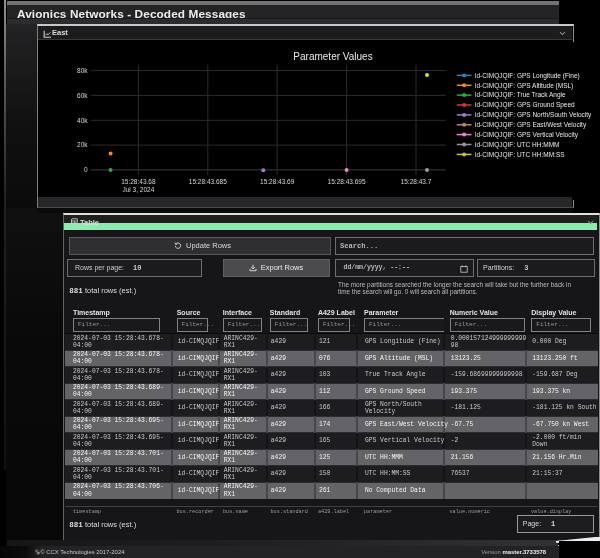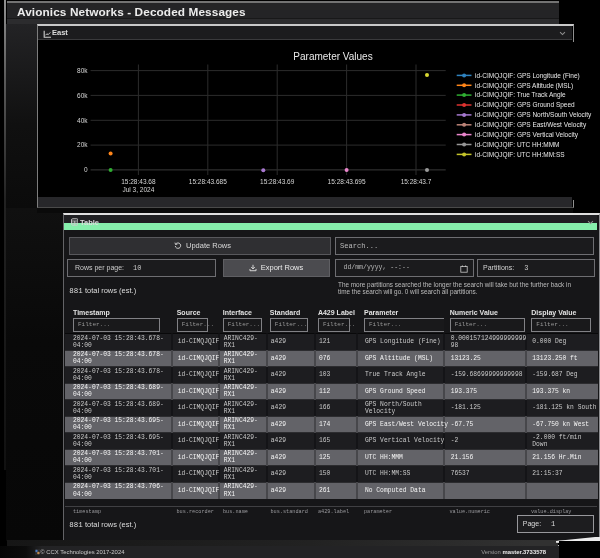--- a/index.html
+++ b/index.html
@@ -1,28 +1,28 @@
 <!DOCTYPE html>
 <html><head>
 <meta charset="utf-8">
 <style>
   * { margin:0; padding:0; box-sizing:border-box; }
   html,body { width:600px; height:558px; background:#000; overflow:hidden;
     font-family:"Liberation Sans", sans-serif; }
   body { position:relative; }
-  .mono { font-family:"Liberation Mono", monospace; }
+  .mono { font-family:"Liberation Mono", monospace;font-weight:bold; }
   .abs { position:absolute; }
 
   
   #leftline { left:4px; top:0; width:1.5px; height:200px;
     background:linear-gradient(#909090,#5a5a5a 40%,#222 100%); }
   #leftlineb { left:4px; top:200px; width:1.5px; height:270px;
     background:linear-gradient(#222,#111); }
   #titlebar { left:7px; top:1px; width:551.5px; height:17px; background:#242426;
-    border-top:2px solid #737373; }
+    border-top:4px solid #737373; }
   #titlebar .t { position:absolute; left:10px; top:2px; font-size:11.8px;
     font-weight:700; color:#ececec; letter-spacing:0.1px; }
   #substrip { left:7px; top:18px; width:551.5px; height:6px; background:#2c2c2e;
     border-top:1px solid rgba(0,0,0,0.45); }
   #leftregA { left:5.5px; top:24px; width:31.5px; height:184px;
     background:linear-gradient(#232325,#101010 55%,#0b0b0b); }
   #leftregB { left:5.5px; top:208px; width:57.5px; height:333px;
     background:linear-gradient(#101010,#090909 40%,#070707); }
   #gapstrip { left:37px; top:208px; width:536px; height:5px; background:#0a0a0a; }
 
@@ -190,21 +190,21 @@
       <div class="txt">Table</div>
       <svg class="chev" style="left:523px;top:3.8px" viewBox="0 0 10 10">
         <polyline points="1.5,3 5,6.5 8.5,3" fill="none" stroke="#8f8f8f" stroke-width="1.5"></polyline>
       </svg>
     </div>
     <div class="btn abs" style="left:5px;top:22px;width:262px;height:17.5px;padding-left:5px"><svg width="8" height="8" viewBox="0 0 10 10" style="margin-right:4px">
         <path d="M 2.2,2.6 A 3.4,3.4 0 1 1 1.6,5" fill="none" stroke="#d9d9d9" stroke-width="1.1"></path>
         <polyline points="1.2,0.8 1.9,3.1 4.2,2.6" fill="none" stroke="#d9d9d9" stroke-width="1.1"></polyline>
       </svg>Update Rows</div>
     <div class="inp abs mono" style="left:270.5px;top:22px;width:259px;height:18px;padding-left:4.5px;font-size:7.1px">Search...</div>
-    <div class="inp abs" style="left:3px;top:43.5px;width:149px;height:18px;padding-left:7px">
+    <div class="inp abs" style="left:3px;top:43.5px;width:135px;height:18px;padding-left:7px">
       <span style="color:#cccccc">Rows per page:</span>
       <span class="mono" style="margin-left:9px;color:#c9c9c9">10</span>
     </div>
     <div class="btn abs" style="left:158.5px;top:43.5px;width:107px;height:18px;background:#4b4b4f;border-color:#5f5f63;color:#eaeaea"><svg width="8" height="8" viewBox="0 0 10 10" style="margin-right:4px">
         <line x1="5" y1="1" x2="5" y2="5.6" stroke="#e6e6e6" stroke-width="1.1"></line>
         <polyline points="2.8,3.8 5,6.2 7.2,3.8" fill="none" stroke="#e6e6e6" stroke-width="1.1"></polyline>
         <path d="M1.2,6.2 v2.2 h7.6 v-2.2" fill="none" stroke="#e6e6e6" stroke-width="1.1"></path>
       </svg>Export Rows</div>
     <div class="inp abs mono" style="left:270.5px;top:43.5px;width:139px;height:18px;padding-left:8px;font-size:6.5px">dd/mm/yyyy, --:--<svg width="8" height="8" viewBox="0 0 10 10" style="position:absolute;right:5px;top:5px">
         <rect x="1" y="1.8" width="8" height="7.2" fill="none" stroke="#c9c9c9" stroke-width="1"></rect>

